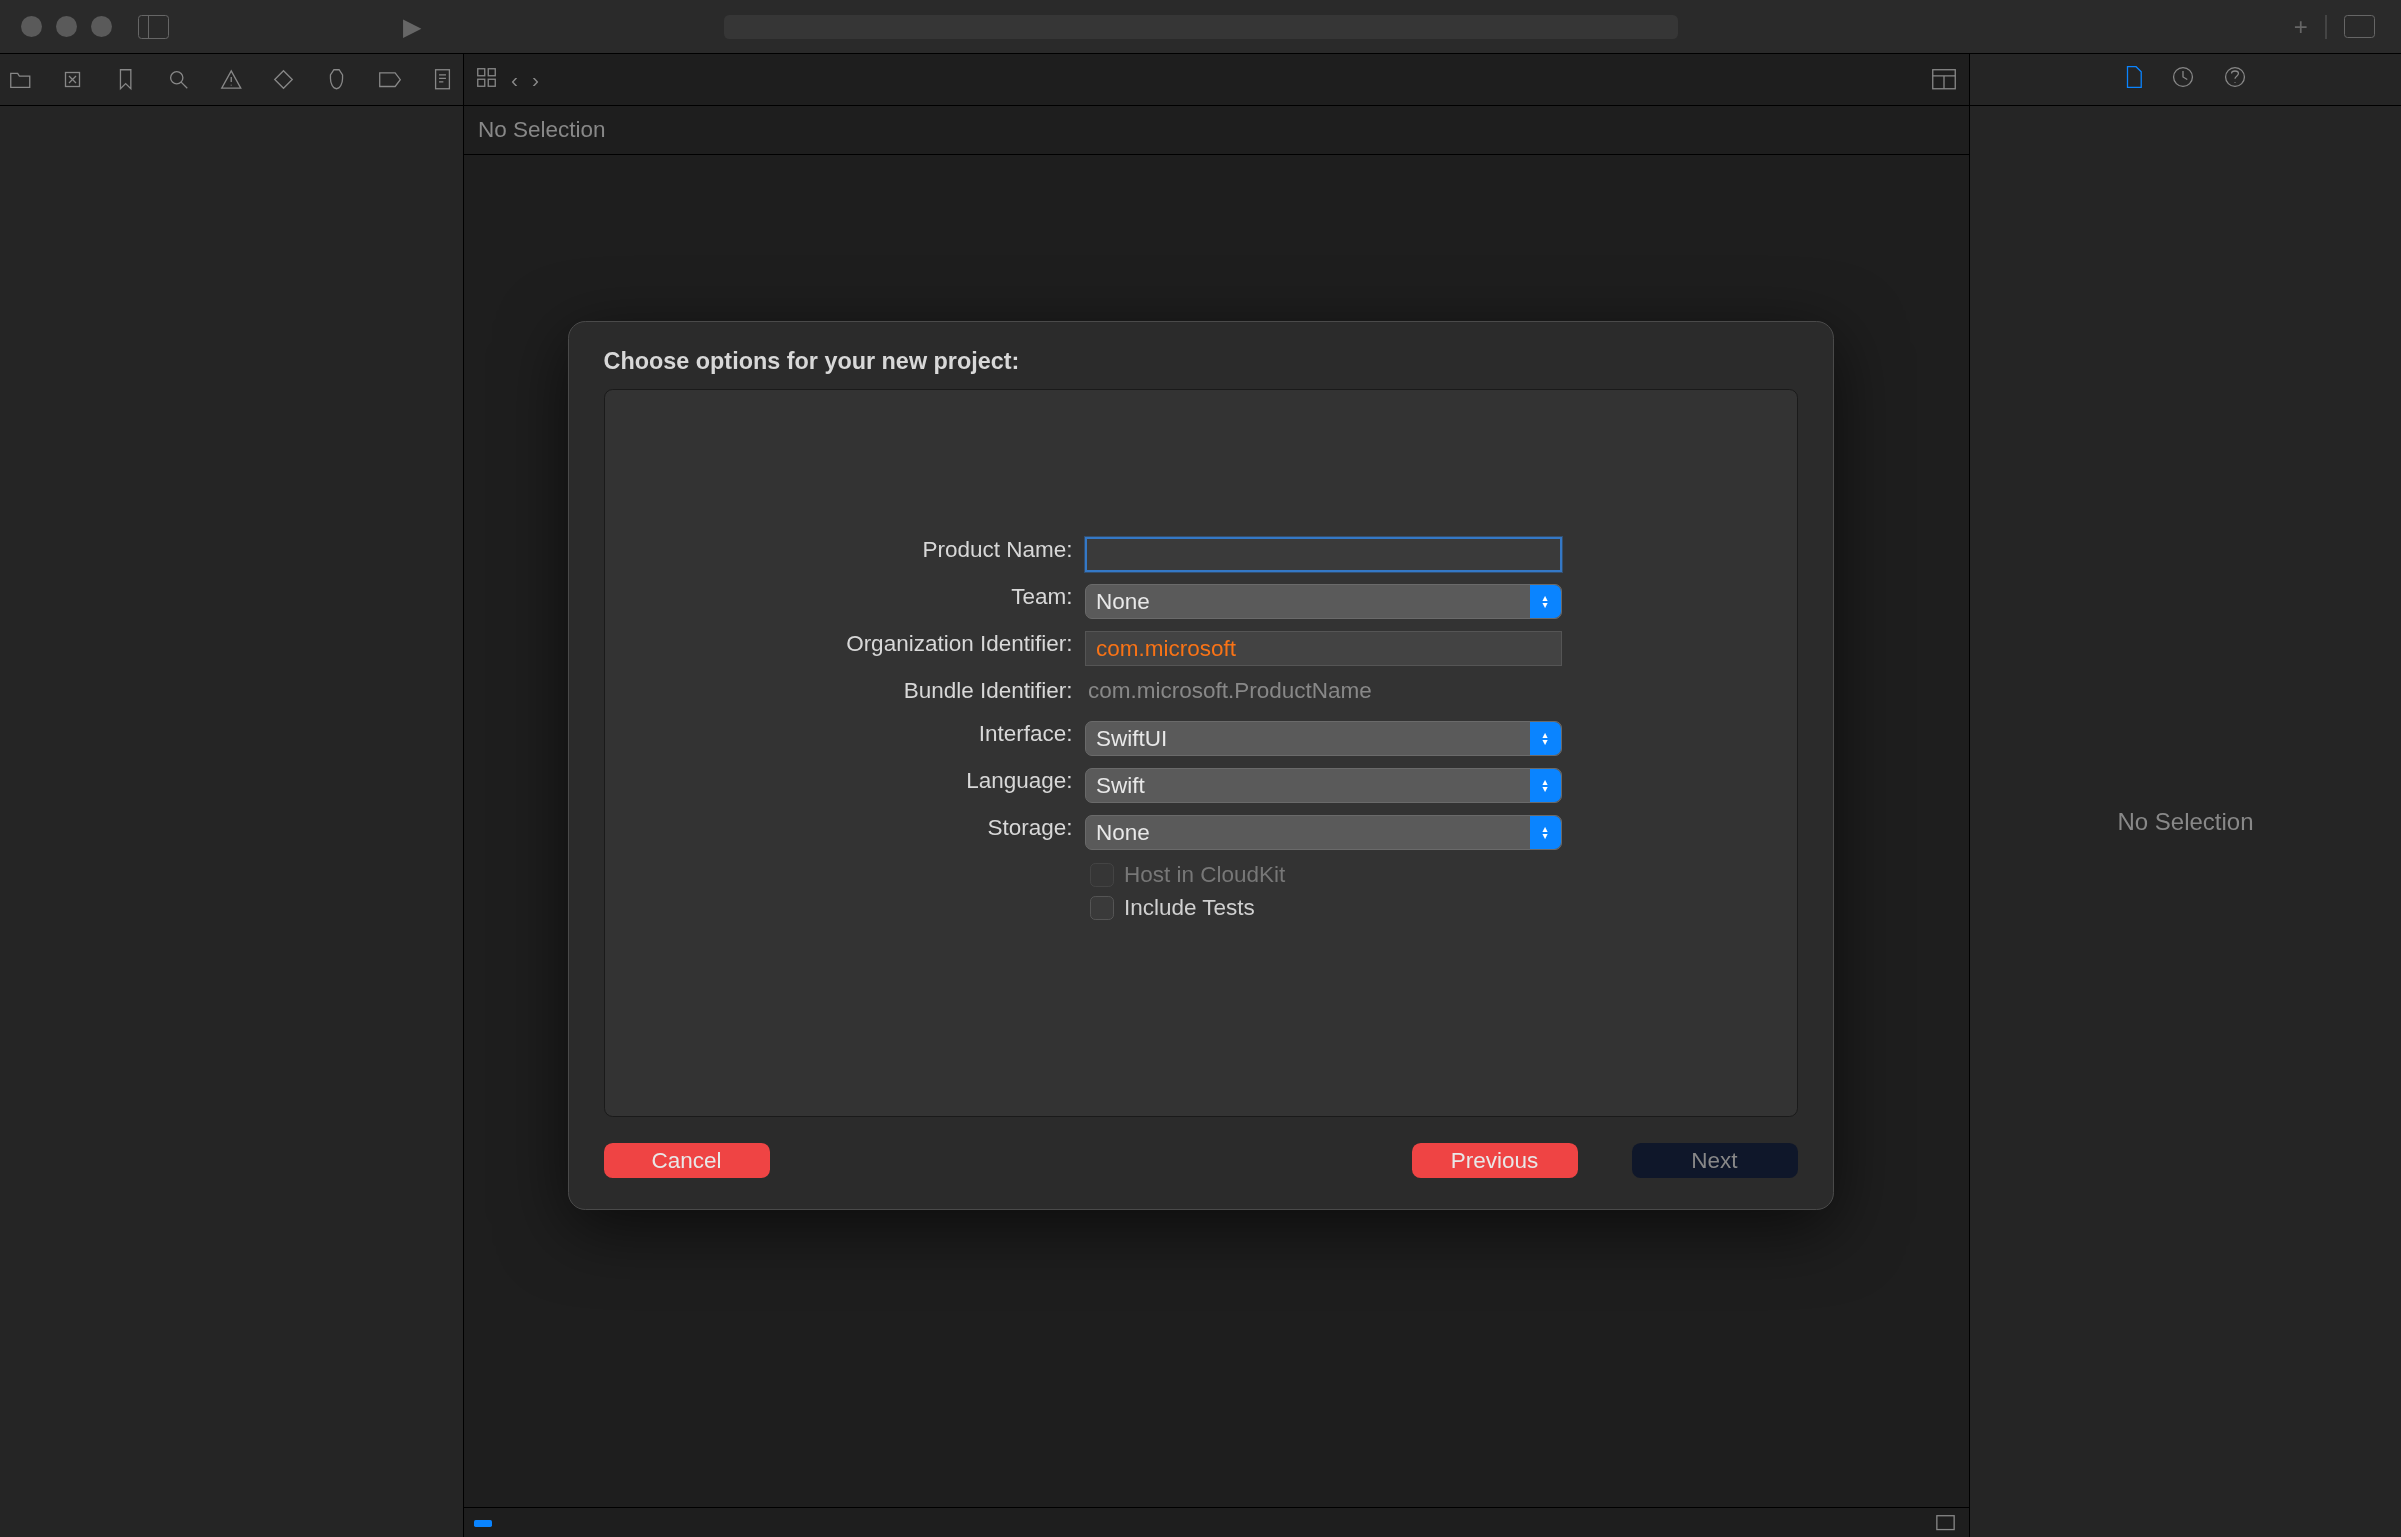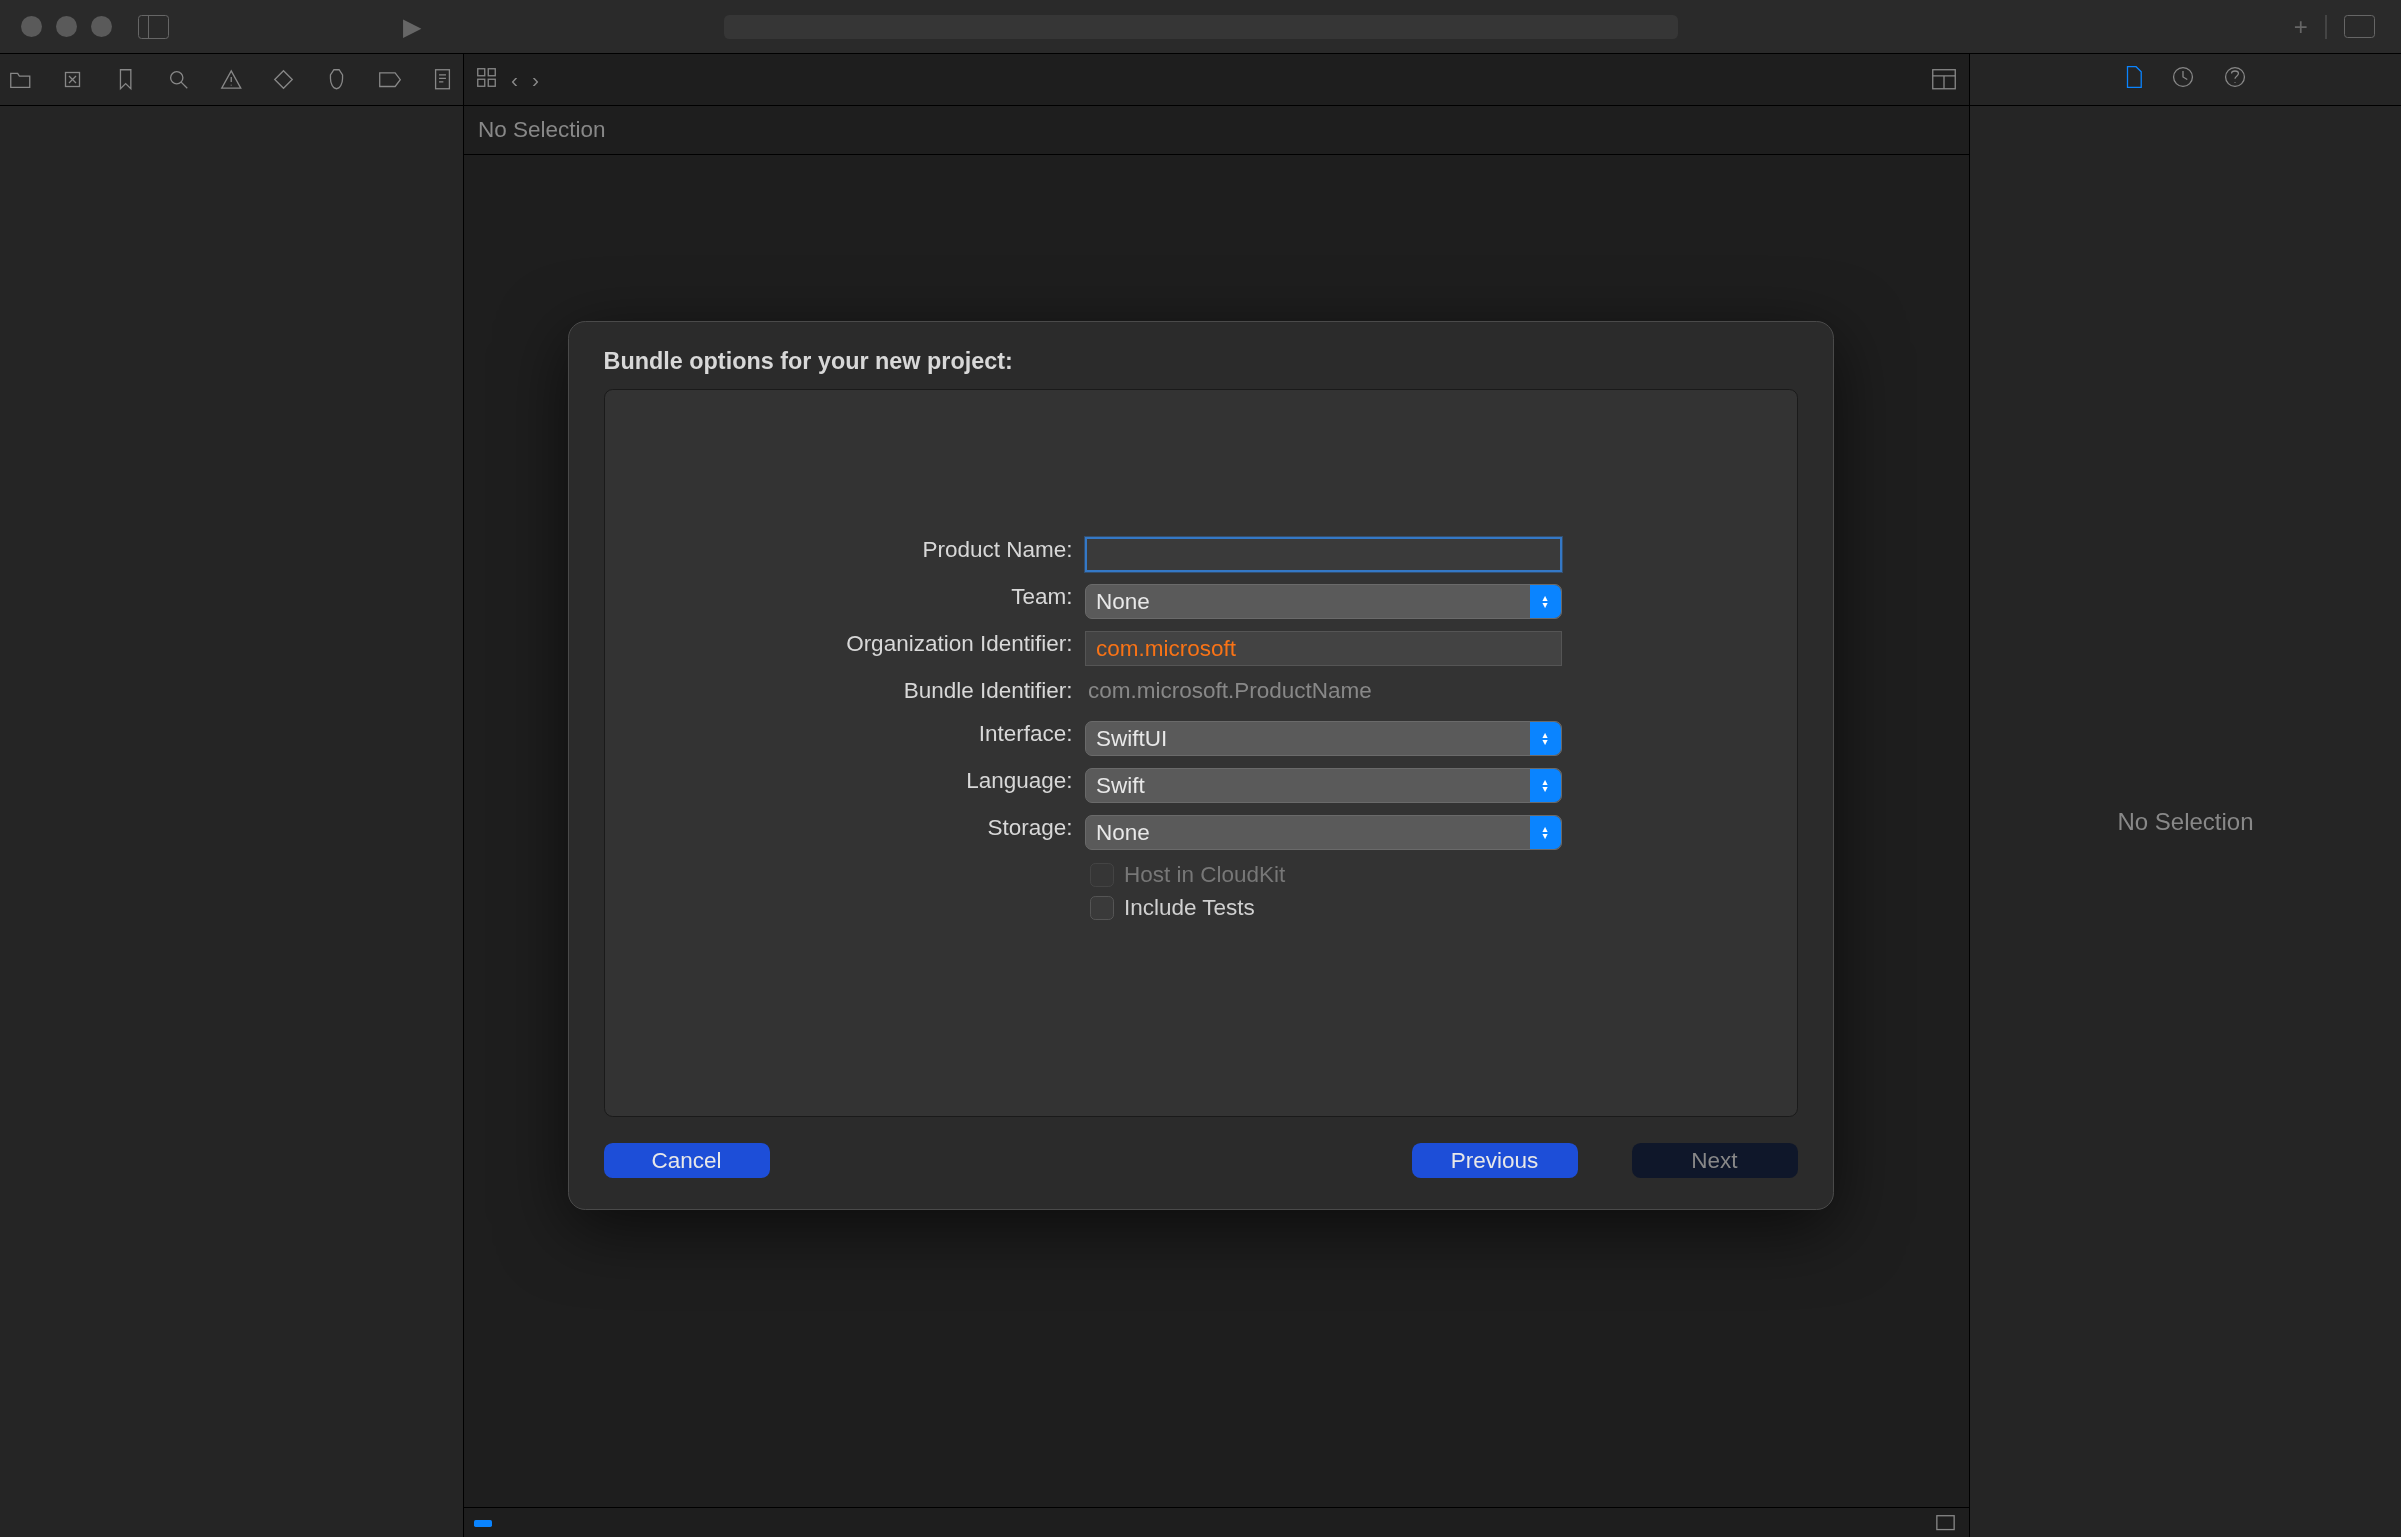--- a/index.html
+++ b/index.html
@@ -388,21 +388,21 @@
       padding-left: 32px;
     }
     
     .btn {
       width: 166px;
       height: 35px;
       border-radius: 8.7px;
       border: none;
       font-size: 22.5px;
       color: #e8e8e8;
-      background: #1d4ed8;
+      background: #ef4444;
       cursor: pointer;
     }
     
     .btn.disabled {
       background: #0f172a;
       color: #888;
       margin-left: 40px;
     }
     
     svg {
@@ -543,21 +543,21 @@
       </div>
     </div>
     <div class="inspector-content">
       <span>No Selection</span>
     </div>
   </div>
 </div>
 
 <div class="modal-overlay">
   <div class="modal">
-    <div class="modal-title">Bundle options for your new project:</div>
+    <div class="modal-title">Choose options for your new project:</div>
     <div class="modal-content">
 
       <div class="form-row">
         <div class="form-label">Product Name:</div>
         <input class="form-input" type="text" value="" style="">
       </div>
 
       <div class="form-row">
         <div class="form-label">Team:</div>
         <div class="form-select">

